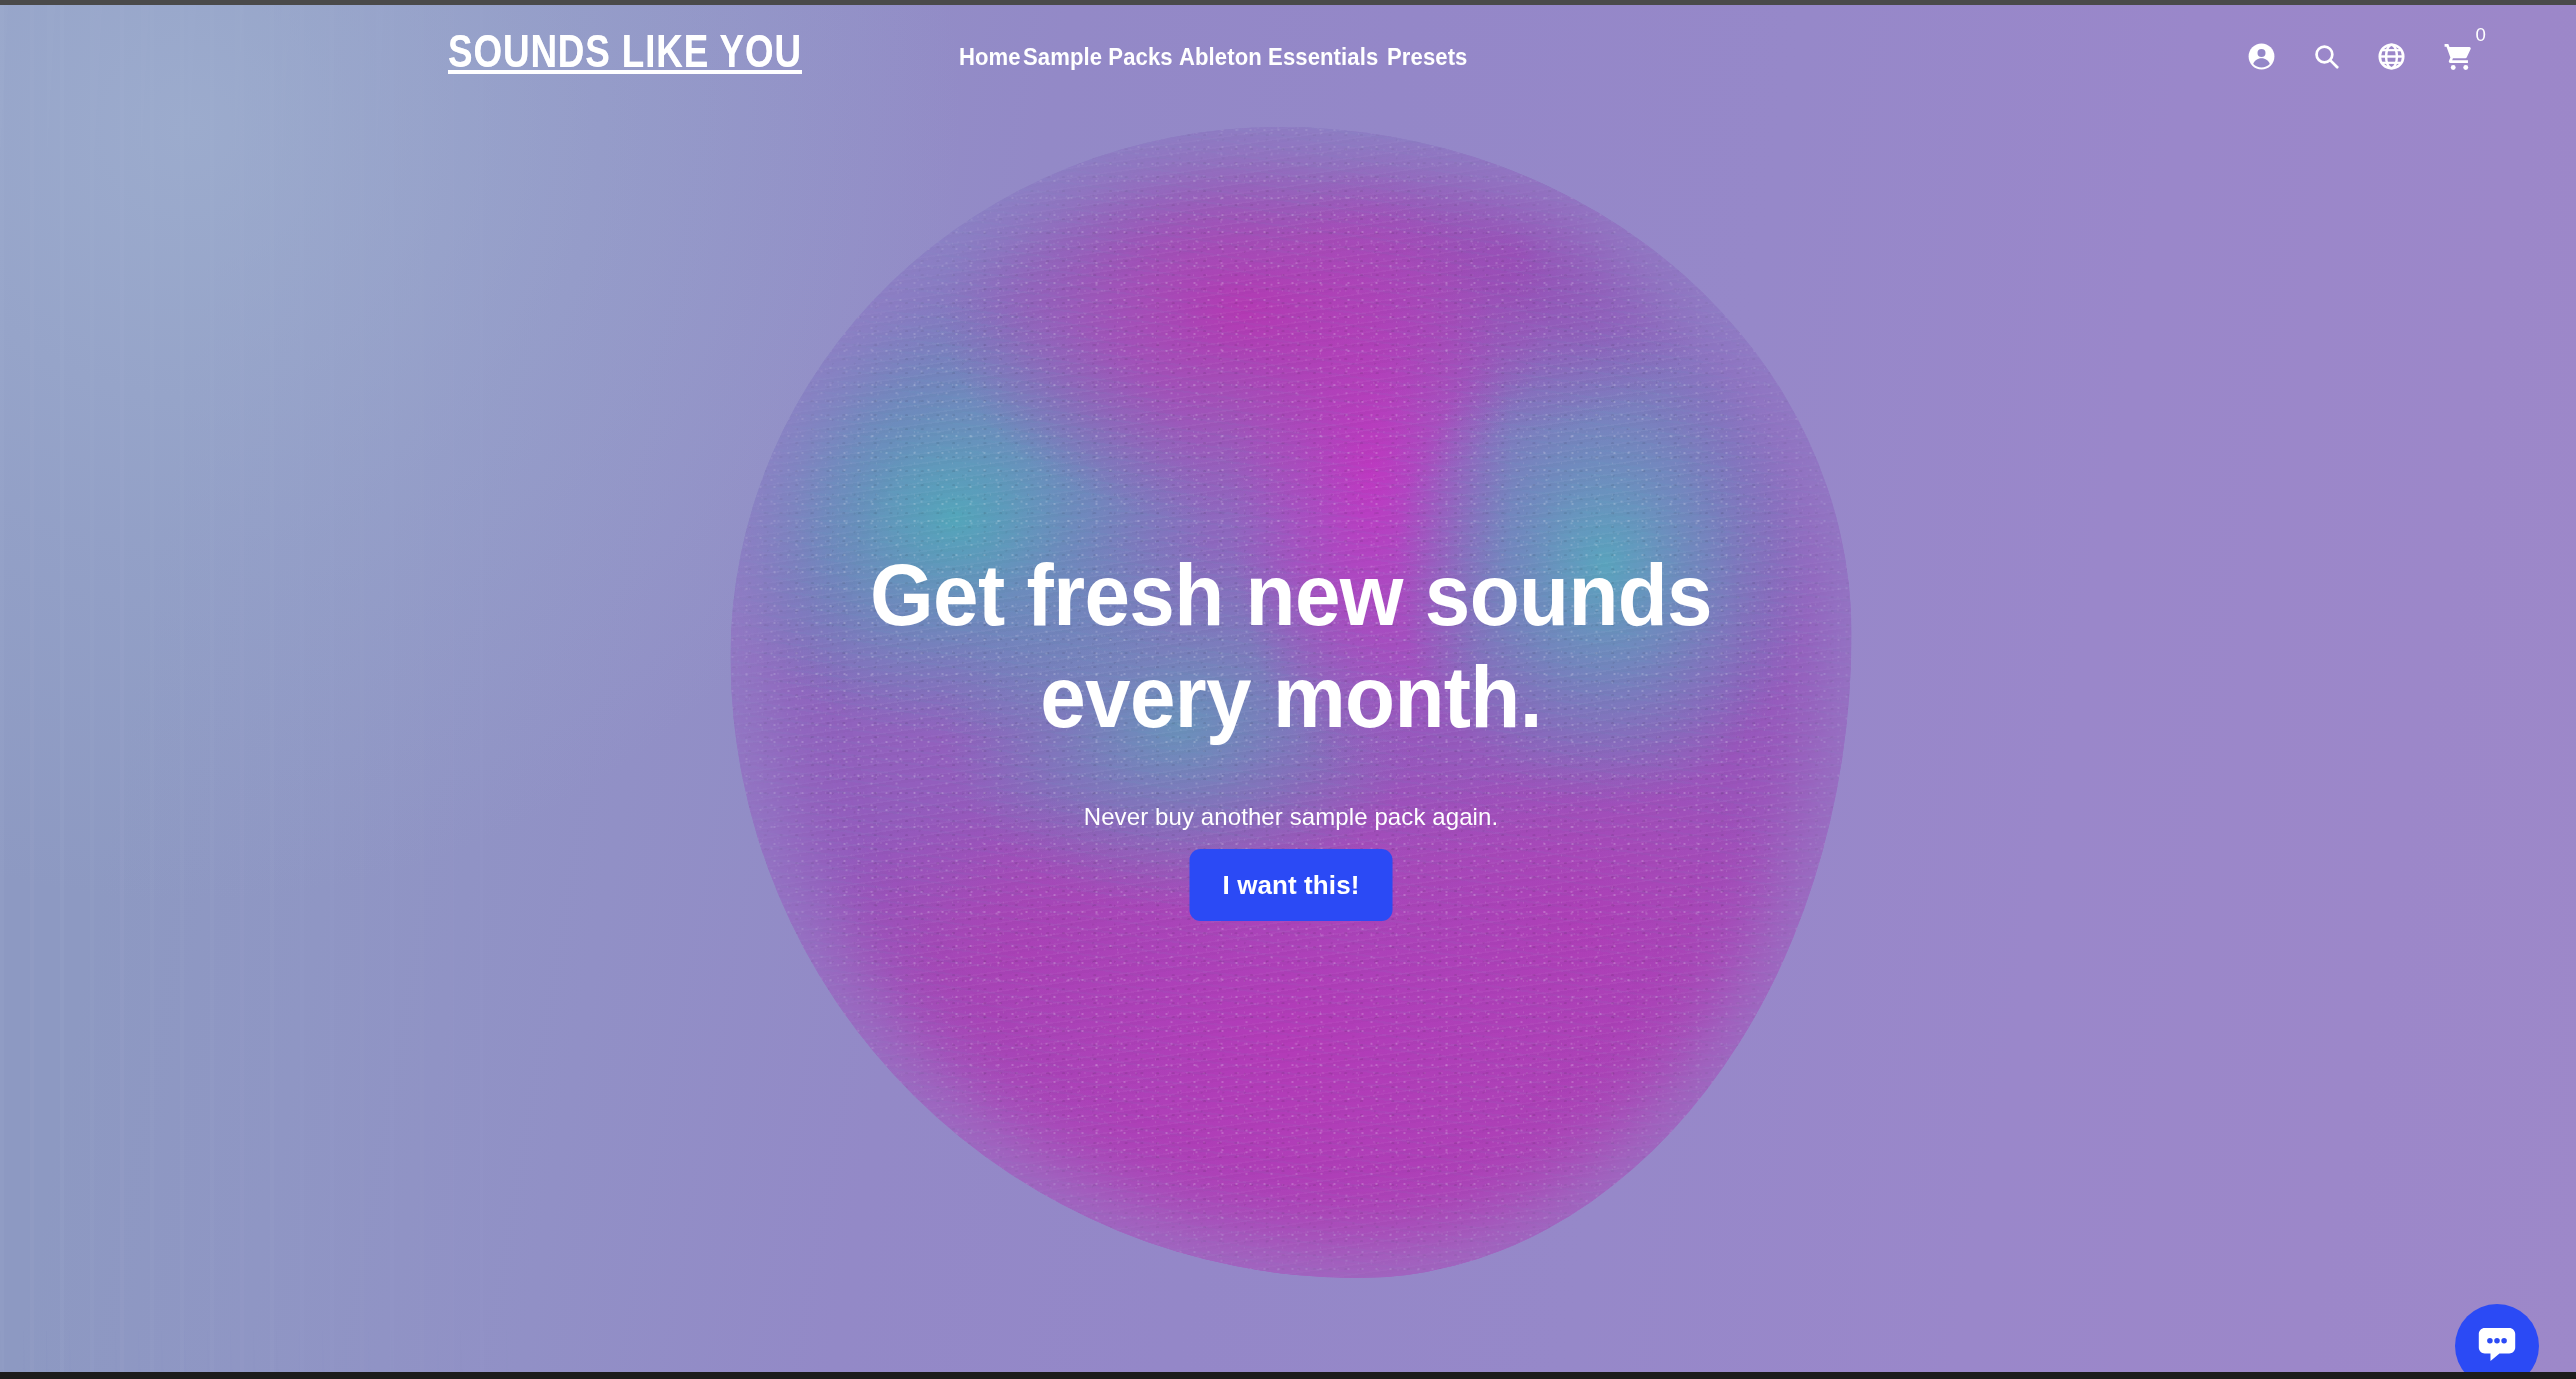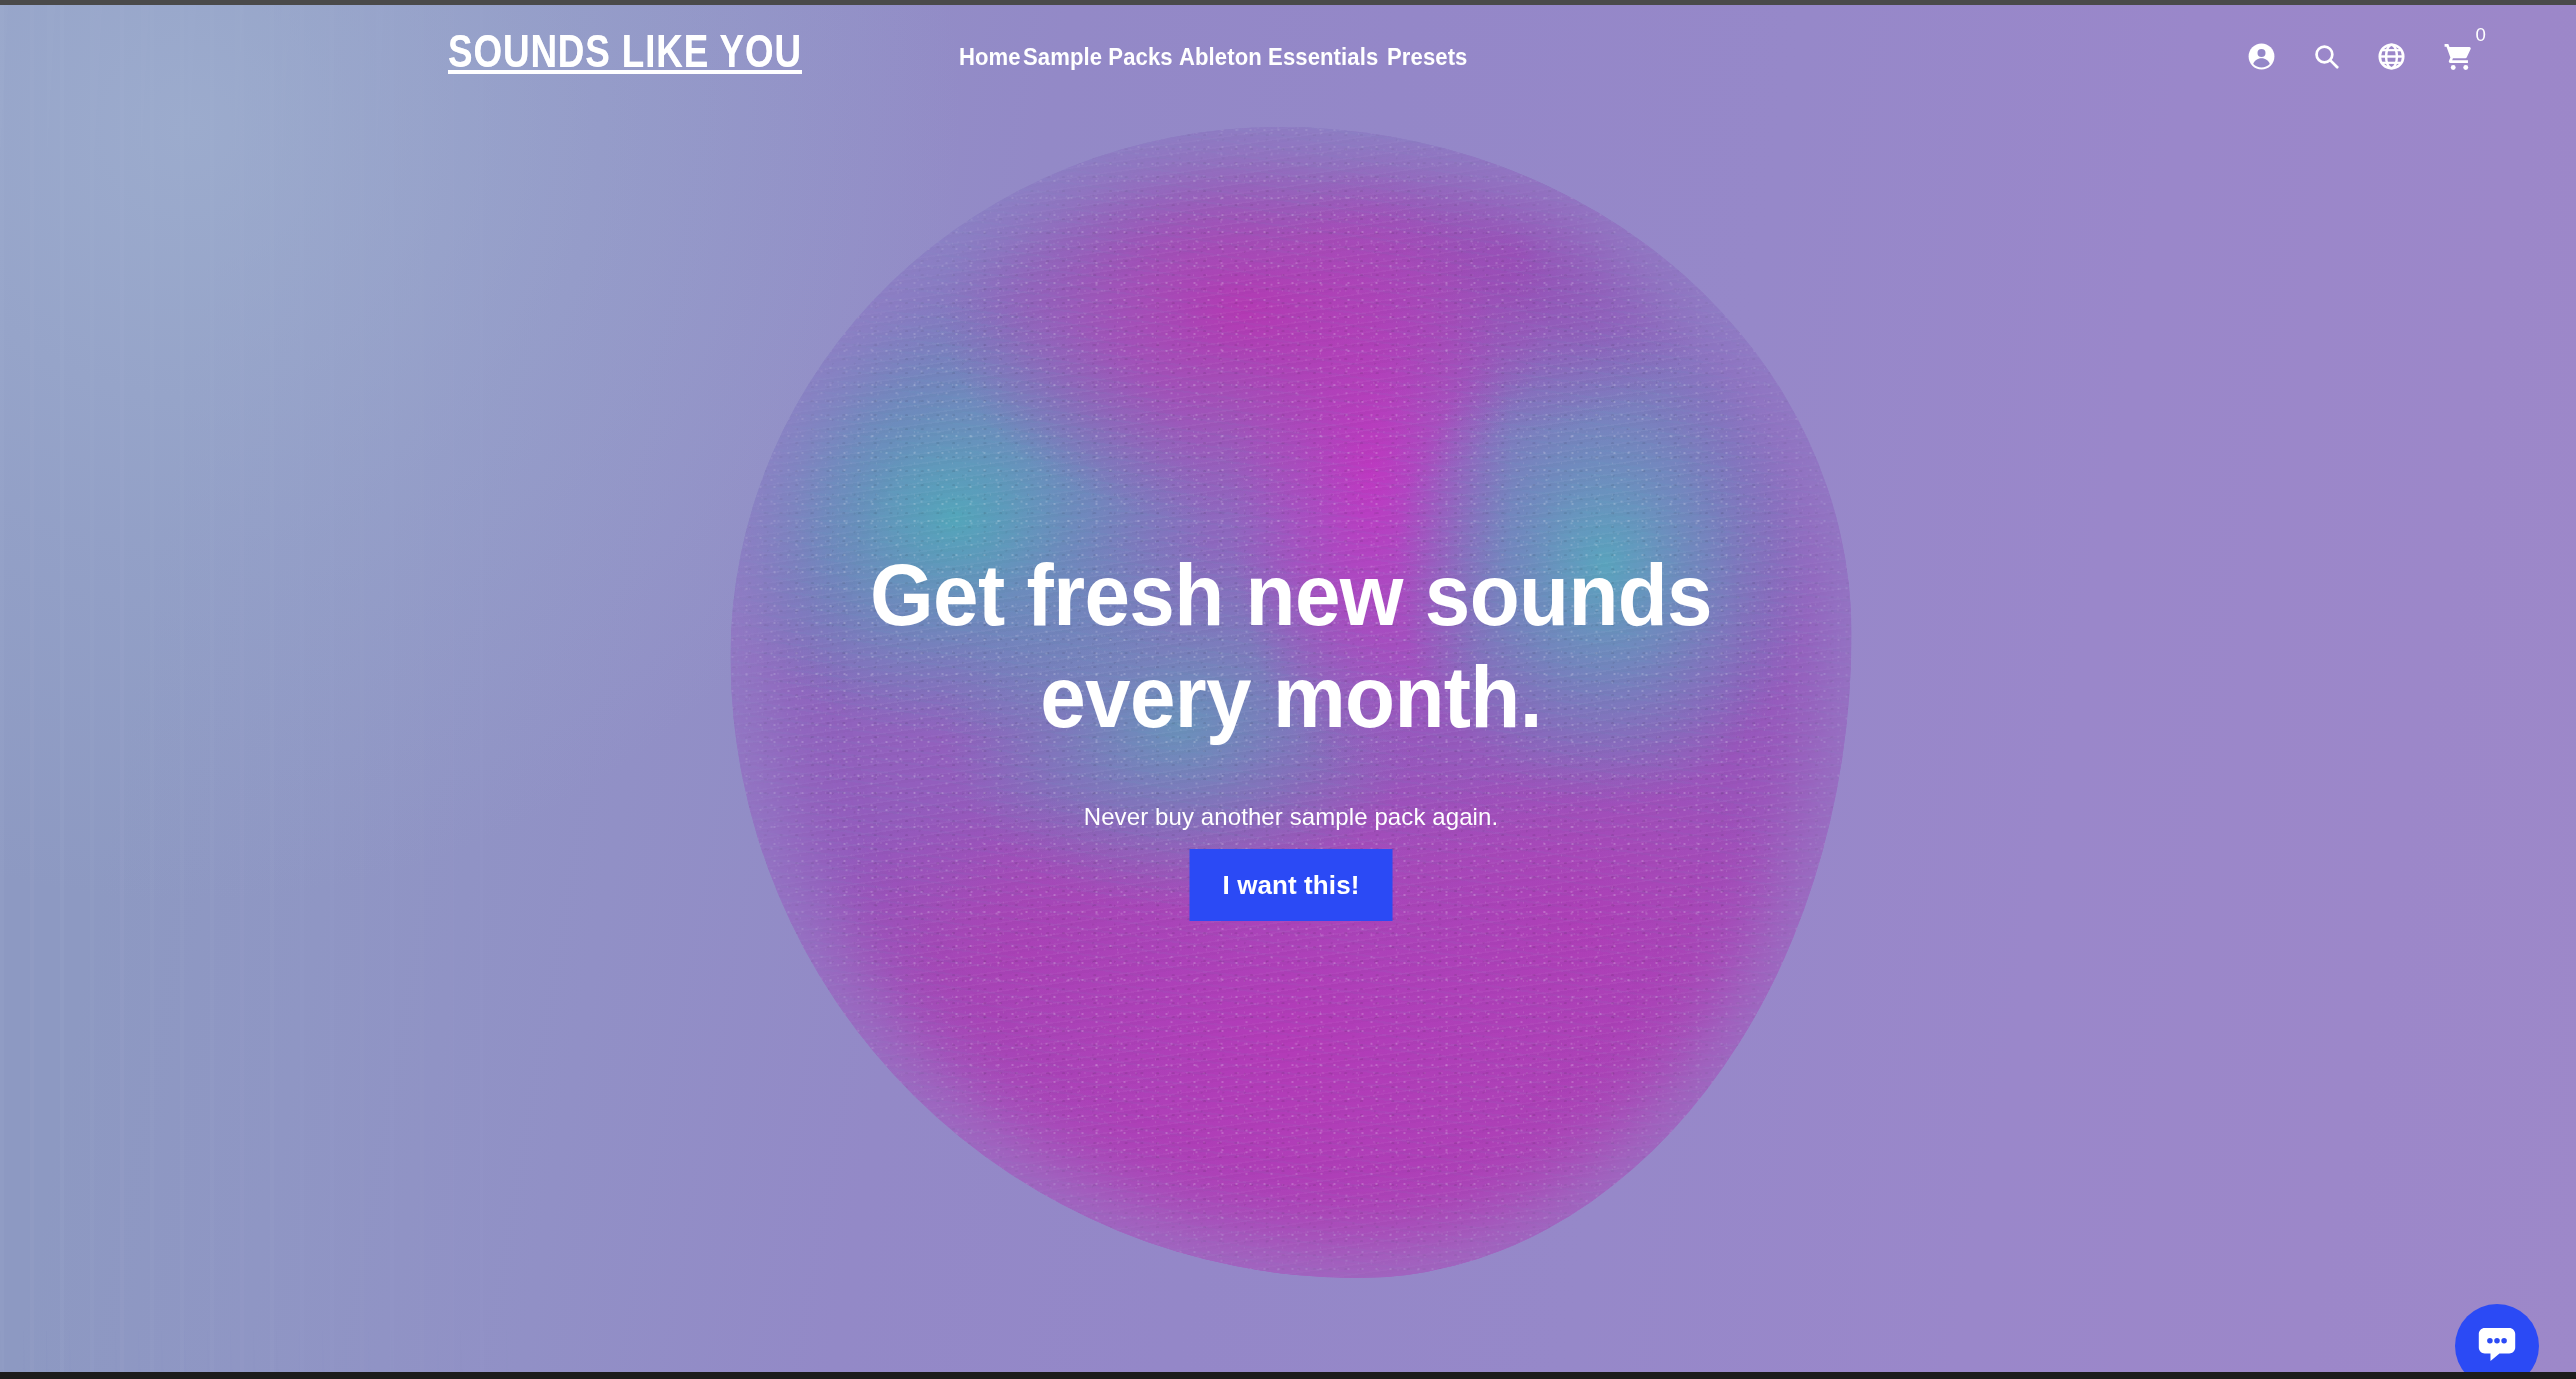--- a/index.html
+++ b/index.html
@@ -254,21 +254,21 @@
   }
   .hero-cta {
     position: absolute;
     top: 849px;
     left: 50%;
     transform: translateX(-50%);
     pointer-events: auto;
     background: #2b4af5;
     color: #ffffff;
     border: none;
-    border-radius: 0;
+    border-radius: 11px;
     padding: 0 33px;
     height: 72px;
     font-family: "Liberation Sans", sans-serif;
     font-size: 26px;
     font-weight: 700;
     letter-spacing: 0.1px;
     cursor: pointer;
   }
 
   

